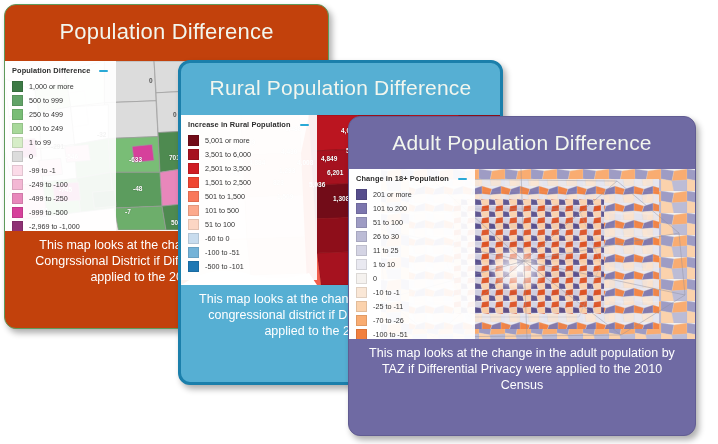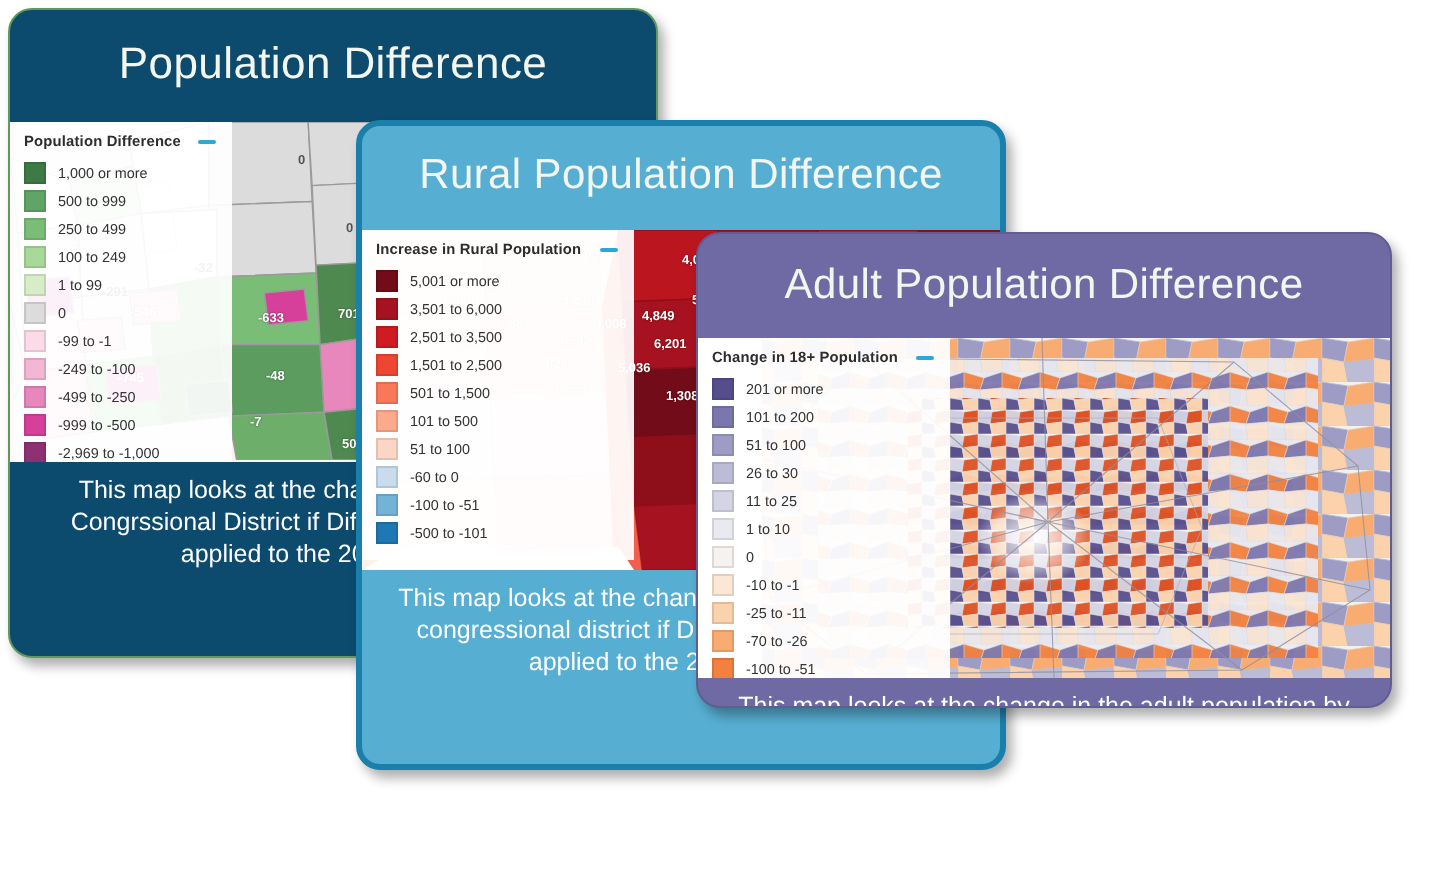--- a/index.html
+++ b/index.html
@@ -36,38 +36,38 @@
     text-align: center;
     color: #ffffff;
     line-height: 1.28;
     font-size: 12.5px;
     padding: 6px 12px 10px 12px;
   }
 
   
   #card-pop-diff {
     left: 4px; top: 4px; width: 325px; height: 325px;
-    background: #0c4a6e;
+    background: #c2410c;
     border: 1px solid #5f9a5c;
   }
   #card-pop-diff .card-title { font-size: 22px; padding: 14px 0 16px 0; }
   #card-pop-diff .card-map { height: 170px; }
 
   
   #card-rural {
     left: 178px; top: 60px; width: 325px; height: 325px;
     background: #56afd3;
     border: 3px solid #1b7fab;
   }
   #card-rural .card-title { font-size: 21px; padding: 13px 0 15px 0; }
   #card-rural .card-map { height: 170px; }
 
   
   #card-adult {
-    left: 348px; top: 116px; width: 348px; height: 238px;
+    left: 348px; top: 116px; width: 348px; height: 320px;
     background: #6f6aa3;
     border: 1px solid #615c92;
   }
   #card-adult .card-title { font-size: 21px; padding: 14px 0 14px 0; }
   #card-adult .card-map { height: 170px; }
   #card-adult .card-desc { font-size: 12.5px; }
 
   
   .legend {
     position: absolute;

